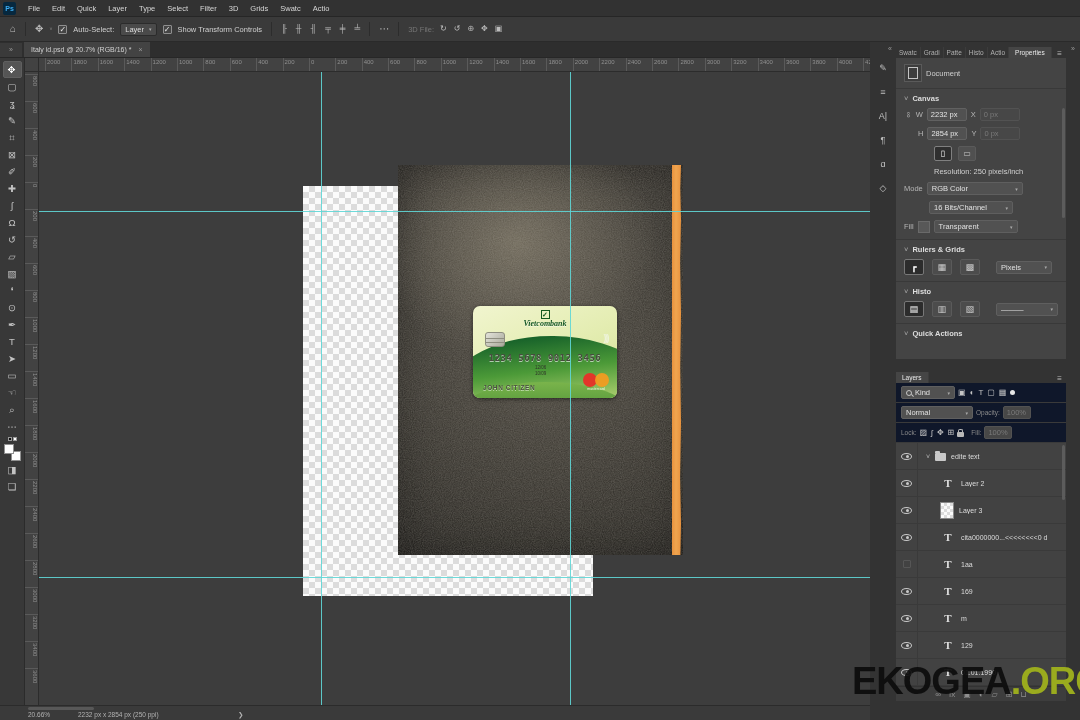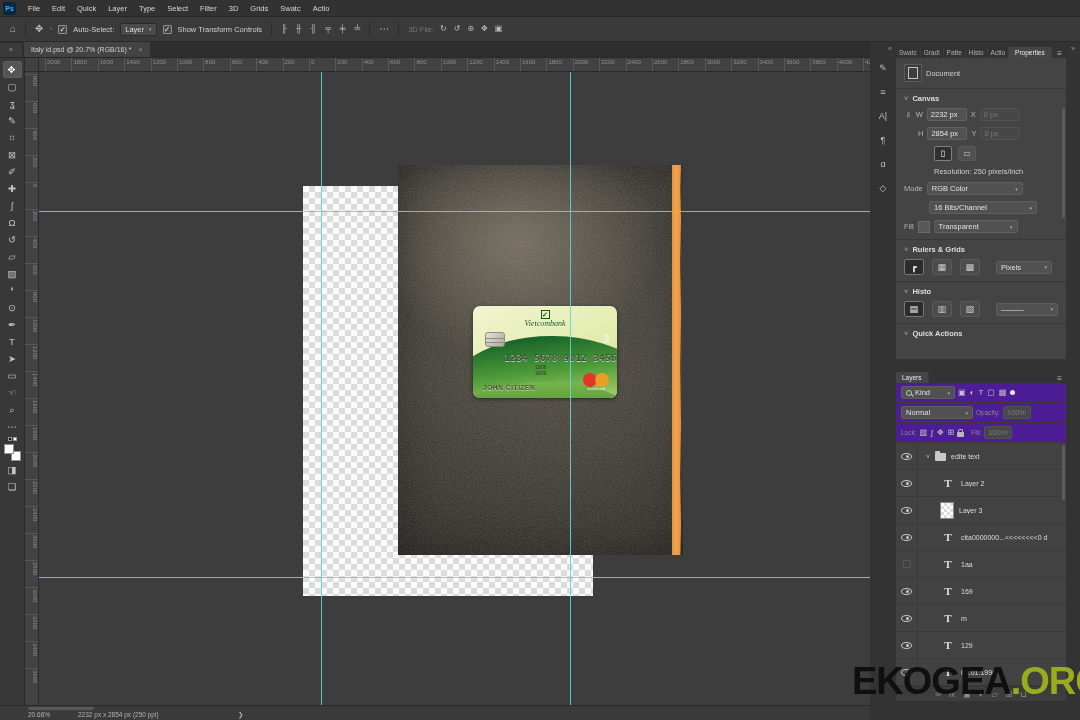--- a/index.html
+++ b/index.html
@@ -53,26 +53,26 @@
 #leather .sheen1{left:0;top:0;width:100%;height:100%;background:radial-gradient(ellipse 200px 170px at 42% 20%,rgba(165,155,132,.5),transparent 70%)}
 #leather .sheen2{left:0;top:0;width:100%;height:100%;background:radial-gradient(ellipse 280px 320px at 52% 55%,rgba(112,106,90,.30),transparent 75%),linear-gradient(to bottom,transparent 55%,rgba(0,0,0,.35))}
 #leather svg{position:absolute;left:0;top:0;opacity:.5}
 #orange-strip{left:274px;top:0;width:9px;height:390px;background:linear-gradient(to right,var(--orange),#f0a54f 45%,var(--orange));clip-path:polygon(0 0,100% 0,92% 6%,100% 14%,90% 25%,100% 38%,91% 52%,100% 66%,90% 80%,100% 92%,93% 100%,0 100%)}
 
 #card{left:75px;top:141px;width:144px;height:92px;border-radius:7px;overflow:hidden;background:linear-gradient(155deg,#f1f5cf,#e4edb2 50%,#d3e296);box-shadow:0 1px 4px rgba(0,0,0,.55)}
 #card .swdark{position:absolute;left:-25%;top:32%;width:160%;height:135%;border-radius:45% 60% 0 0/55% 75% 0 0;background:linear-gradient(to bottom,var(--card_green_dark),#4c9a38 28%,#9cc665 52%,#d5e49c 78%,#e2ecae 100%);transform:rotate(-7deg)}
 #card .swbottom{position:absolute;bottom:-16px;left:-10%;width:120%;height:32px;border-radius:50% 50% 0 0/100% 100% 0 0;background:linear-gradient(to bottom,#7ab44b,#4e9337)}
 #card .logo{position:absolute;left:0;top:4px;width:100%;text-align:center}
 #card .emblem{display:inline-block;width:9px;height:9px;border:1px solid #15591f;color:#15591f;font-size:7px;line-height:8px;font-weight:bold}
-#card .bankname{font-family:"Liberation Serif",serif;font-style:italic;font-weight:normal;font-size:8px;color:#155724;text-shadow:0 .5px 0 rgba(255,255,255,.6)}
+#card .bankname{font-family:"Liberation Serif",serif;font-style:italic;font-weight:bold;font-size:8px;color:#155724;text-shadow:0 .5px 0 rgba(255,255,255,.6)}
 #card .chip{position:absolute;left:12px;top:26px;width:20px;height:15px;border-radius:3px;background:linear-gradient(135deg,#e3e3da,#a9a99b);border:1px solid #8e8e80}
 #card .chip i{position:absolute;left:0;top:5px;width:100%;height:1px;background:#8e8e80;display:block}
 #card .chip i+i{top:9px}
 #card .ctl{position:absolute;right:9px;top:27px;color:#edf3d8;font-size:9px;font-weight:bold;letter-spacing:-1.5px}
-#card .num{position:absolute;left:0;top:47px;width:100%;text-align:right;font-family:"DejaVu Sans Mono",monospace;font-weight:bold;font-size:9px;color:#474c3e;letter-spacing:.5px;text-shadow:0 .8px .6px rgba(255,255,255,.6)}
+#card .num{position:absolute;left:0;top:47px;width:100%;text-align:center;font-family:"DejaVu Sans Mono",monospace;font-weight:bold;font-size:9px;color:#474c3e;letter-spacing:.5px;text-shadow:0 .8px .6px rgba(255,255,255,.6)}
 #card .dates{position:absolute;left:62px;top:59px;font-size:4.5px;color:#2f3429;line-height:5.5px;text-align:center}
 #card .holder{position:absolute;left:10px;bottom:7px;font-size:6.5px;font-weight:bold;color:#4c5242;letter-spacing:.6px;text-shadow:0 .7px .5px rgba(255,255,255,.55)}
 #card .mc{position:absolute;right:8px;bottom:7px;width:26px;height:18px}
 #card .mc .c1{position:absolute;left:0;top:0;width:14px;height:14px;border-radius:50%;background:var(--mc_red)}
 #card .mc .c2{position:absolute;right:0;top:0;width:14px;height:14px;border-radius:50%;background:var(--mc_orange);opacity:.92}
 #card .mc .t{position:absolute;left:0;bottom:0;width:100%;text-align:center;font-size:3.5px;color:#f4f8e8}
 
 .guide-v{width:1px;top:0;height:633px;background:var(--guide);opacity:.9}
 .guide-h{height:1px;left:0;width:831px;background:var(--guide);opacity:.9}
 
@@ -99,21 +99,21 @@
 .pbtn.sel{background:#2c2c2c;border-color:#777;color:#fff}
 .obtn{width:18px;height:15px;background:#505050;border:1px solid #5a5a5a;border-radius:2px;display:flex;align-items:center;justify-content:center;color:#c9c9c9;font-size:8px}
 .obtn.sel{background:#2f2f2f;border-color:#808080;color:#fff}
 .pageicon{width:10px;height:12px;border:1px solid #c4c4c4;background:#3d3d3d}
 .docbox{width:18px;height:18px;border:1px solid #5a5a5a;background:#3d3d3d;display:flex;align-items:center;justify-content:center}
 .chain{display:inline-block;transform:rotate(90deg);color:#ababab;font-size:8px}
 .fillsw{width:12px;height:12px;background:#585858;border:1px solid #6a6a6a}
 .vscroll{position:absolute;right:1px;width:3px;background:#5c5c5c;border-radius:2px}
 
 #layersgap{height:8px;background:#333}
-#layersbody{background:#4c1d95;position:relative}
+#layersbody{background:#0f172a;position:relative}
 .lfrow{display:flex;align-items:center;gap:3px;padding:3px 5px;border-bottom:1px solid #3a3a3a}
 .lficons{display:flex;gap:4px;color:#c5c5c5;font-size:8px;align-items:center}
 .dot{width:5px;height:5px;border-radius:50%;background:#e6e6e6;margin-left:1px}
 .mag{width:6px;height:6px;border:1px solid #c5c5c5;border-radius:50%;position:relative;display:inline-block}
 .mag::after{content:"";position:absolute;width:3px;height:1px;background:#c5c5c5;transform:rotate(45deg);right:-3px;bottom:-1px}
 .padlock{width:7px;height:5px;background:#b9b9b9;border-radius:1px;position:relative;display:inline-block;margin-top:3px}
 .padlock::before{content:"";position:absolute;top:-3px;left:1px;width:3px;height:3px;border:1px solid #b9b9b9;border-bottom:none;border-radius:2px 2px 0 0}
 .lrow{display:flex;align-items:stretch;height:27px;border-bottom:1px solid #3a3a3a;background:#424242}
 .eyecell{width:22px;border-right:1px solid #3a3a3a;display:flex;align-items:center;justify-content:center}
 .eye{width:11px;height:7px;border:1px solid #c8c8c8;border-radius:50%;position:relative}
@@ -390,21 +390,21 @@
       <span>Resolution: 250 pixels/inch</span>
     </div>
     <div class="prow">
       <span class="lbl">Mode</span>
       <span class="sel" style="width:96px">
           <span>RGB Color</span>
           <span class="dda">▾</span>
         </span>
     </div>
     <div class="prow" style="margin-left:33px">
-      <span class="sel" style="width:108px">
+      <span class="sel" style="width:84px">
           <span>16 Bits/Channel</span>
           <span class="dda">▾</span>
         </span>
     </div>
     <div class="prow">
       <span class="lbl dim">Fill</span>
       <span class="fillsw"></span>
       <span class="sel" style="width:84px">
           <span>Transparent</span>
           <span class="dda">▾</span>

